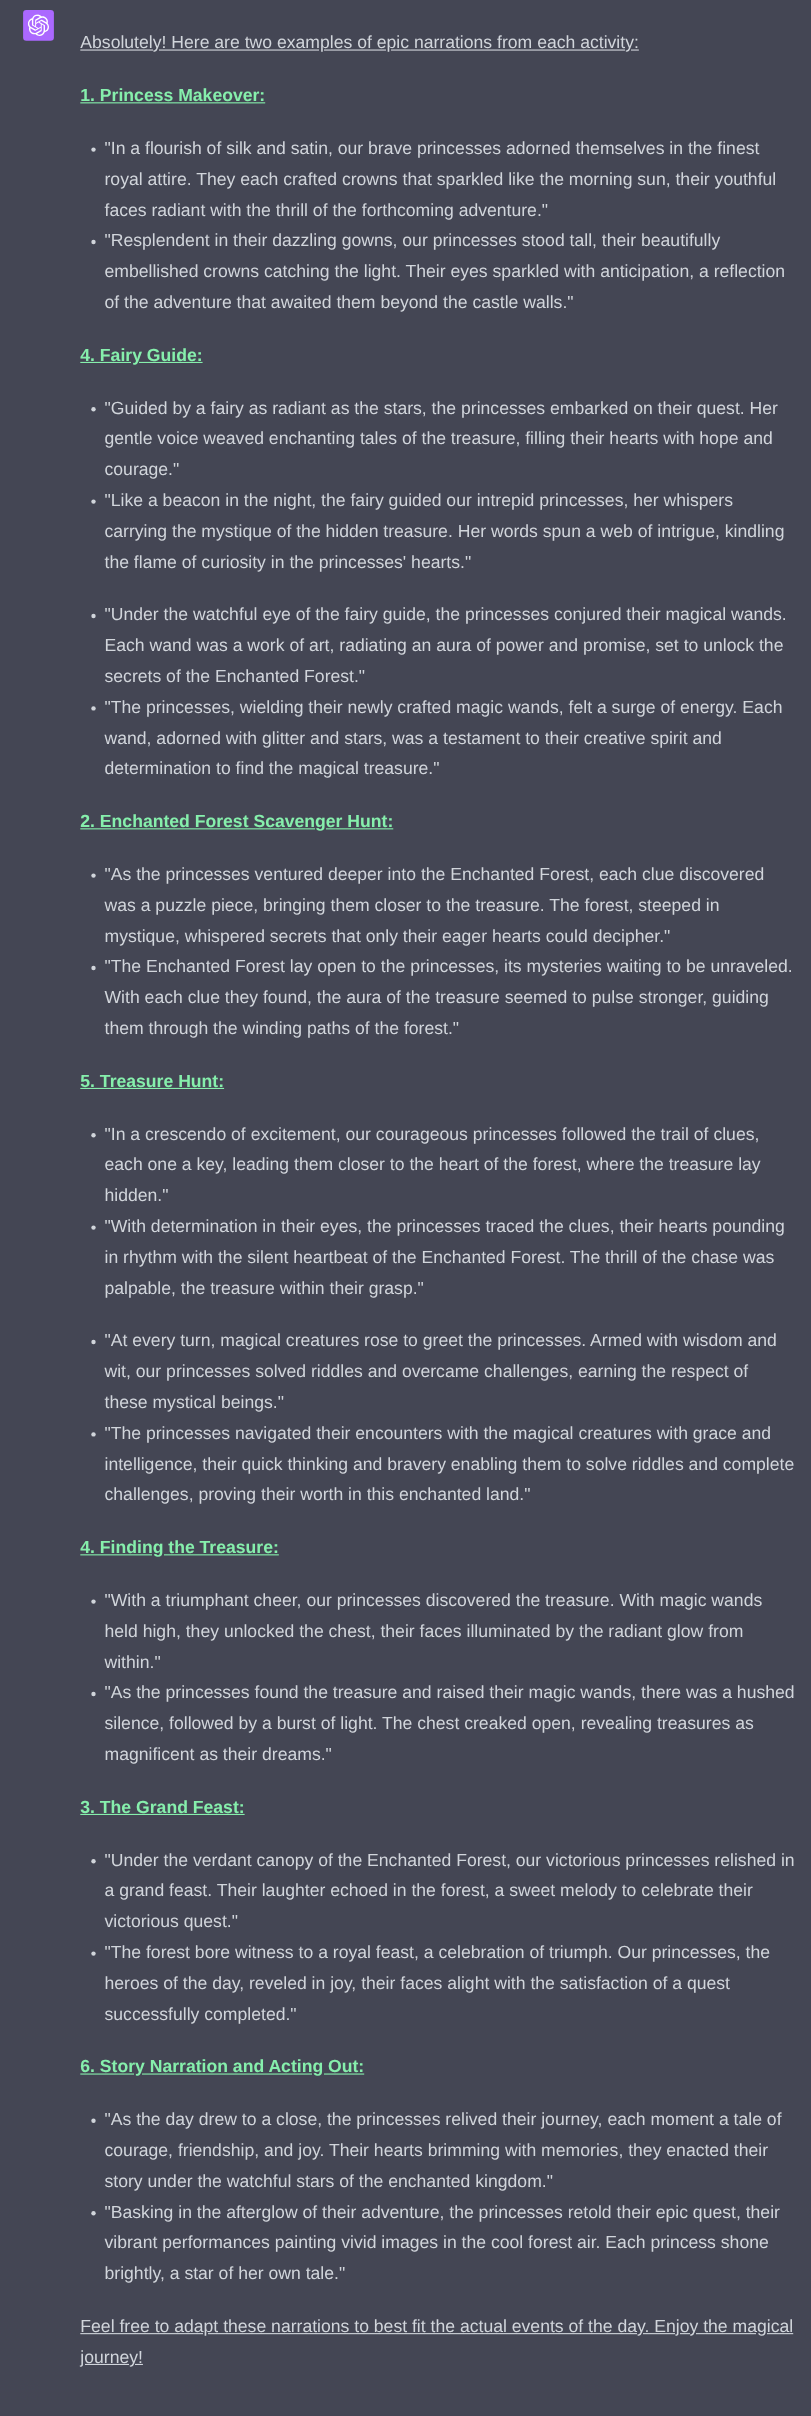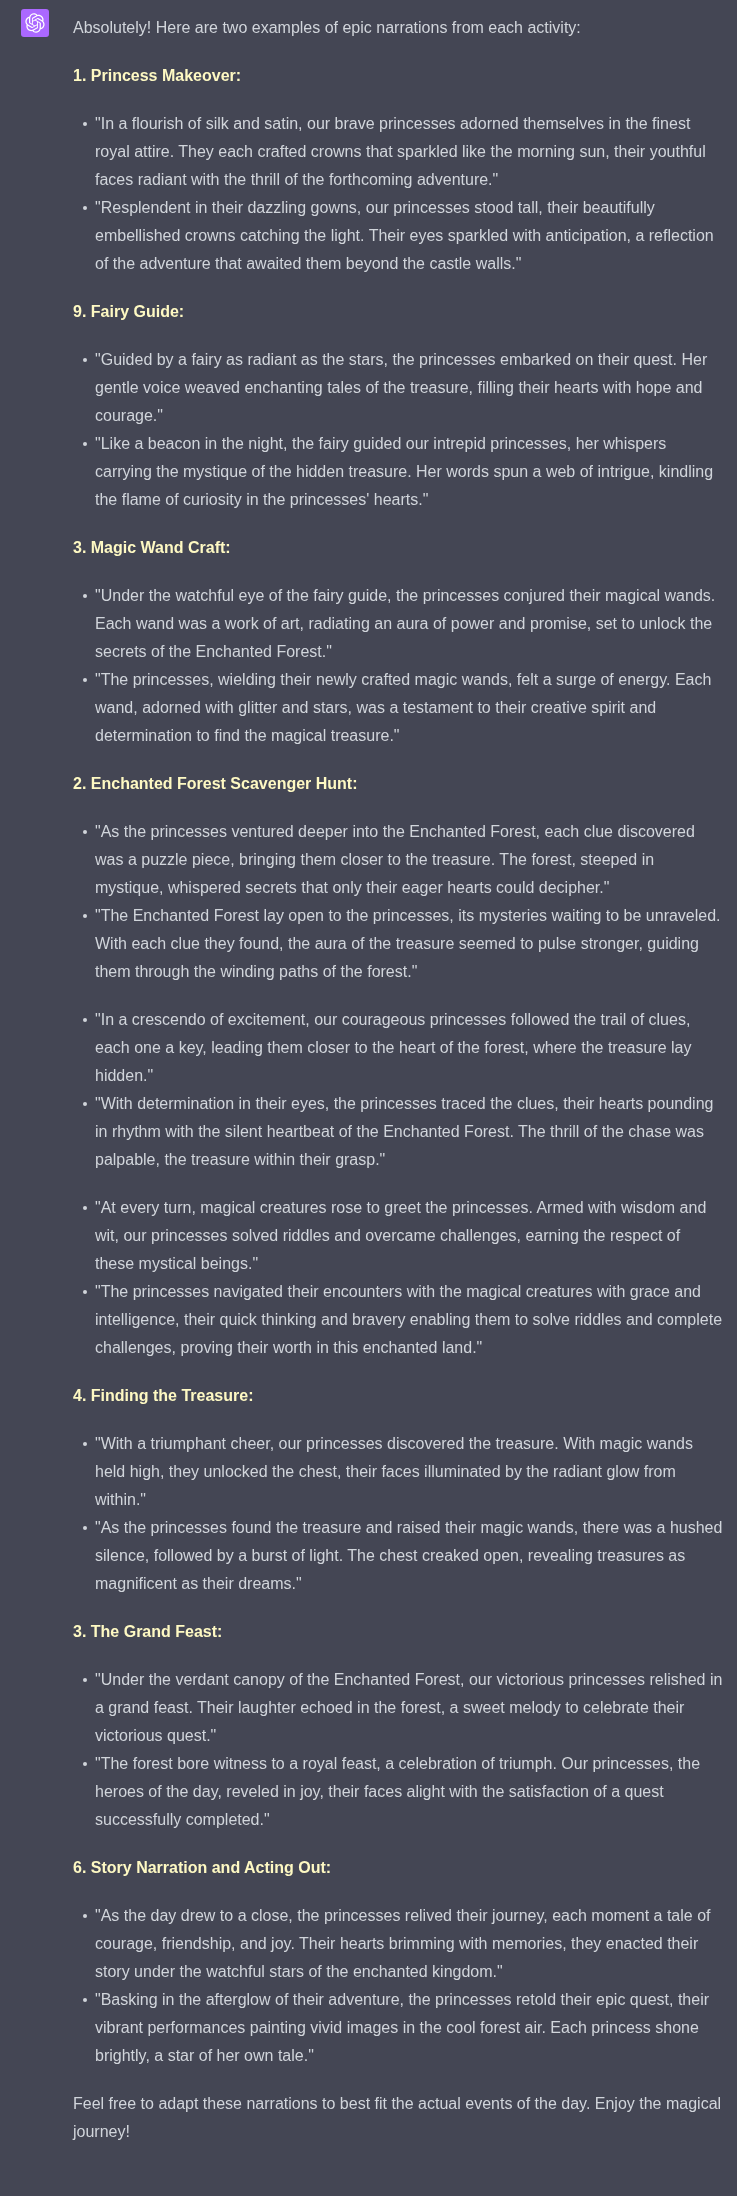--- a/index.html
+++ b/index.html
@@ -28,24 +28,24 @@
     justify-content: center;
   }
   .avatar svg { width: 20px; height: 20px; display: block; }
   .content {
     width: 650px;
     font-size: 16px;
     line-height: 28px;
     color: #d1d5db;
     padding-top: 1px;
   }
-  .content p { margin: 4px 0 20px 0; }
+  .content p { margin: 16px 0 20px 0; text-decoration: underline; }
   .section-title {
     font-weight: bold;
-    color: #fef9c3;
+    color: #86efac;
     margin: 0 0 20px 0;
   }
   ul.bullets {
     list-style: none;
     margin: 0 0 20px 0;
     padding: 0;
   }
   ul.bullets li {
     position: relative;
     padding-left: 22px;
@@ -77,47 +77,47 @@
   <section class="section">
     <p class="section-title">1. Princess Makeover:</p>
     <ul class="bullets">
   <li><span class="dot"></span><span class="bullet-text">"In a flourish of silk and satin, our brave princesses adorned themselves in the finest royal attire. They each crafted crowns that sparkled like the morning sun, their youthful faces radiant with the thrill of the forthcoming adventure."</span></li>
 
   <li><span class="dot"></span><span class="bullet-text">"Resplendent in their dazzling gowns, our princesses stood tall, their beautifully embellished crowns catching the light. Their eyes sparkled with anticipation, a reflection of the adventure that awaited them beyond the castle walls."</span></li>
 </ul>
   </section>
 
   <section class="section">
-    <p class="section-title">9. Fairy Guide:</p>
+    <p class="section-title">4. Fairy Guide:</p>
     <ul class="bullets">
   <li><span class="dot"></span><span class="bullet-text">"Guided by a fairy as radiant as the stars, the princesses embarked on their quest. Her gentle voice weaved enchanting tales of the treasure, filling their hearts with hope and courage."</span></li>
 
   <li><span class="dot"></span><span class="bullet-text">"Like a beacon in the night, the fairy guided our intrepid princesses, her whispers carrying the mystique of the hidden treasure. Her words spun a web of intrigue, kindling the flame of curiosity in the princesses' hearts."</span></li>
 </ul>
   </section>
 
   <section class="section">
-    <p class="section-title">3. Magic Wand Craft:</p>
     <ul class="bullets">
   <li><span class="dot"></span><span class="bullet-text">"Under the watchful eye of the fairy guide, the princesses conjured their magical wands. Each wand was a work of art, radiating an aura of power and promise, set to unlock the secrets of the Enchanted Forest."</span></li>
 
   <li><span class="dot"></span><span class="bullet-text">"The princesses, wielding their newly crafted magic wands, felt a surge of energy. Each wand, adorned with glitter and stars, was a testament to their creative spirit and determination to find the magical treasure."</span></li>
 </ul>
   </section>
 
   <section class="section">
     <p class="section-title">2. Enchanted Forest Scavenger Hunt:</p>
     <ul class="bullets">
   <li><span class="dot"></span><span class="bullet-text">"As the princesses ventured deeper into the Enchanted Forest, each clue discovered was a puzzle piece, bringing them closer to the treasure. The forest, steeped in mystique, whispered secrets that only their eager hearts could decipher."</span></li>
 
   <li><span class="dot"></span><span class="bullet-text">"The Enchanted Forest lay open to the princesses, its mysteries waiting to be unraveled. With each clue they found, the aura of the treasure seemed to pulse stronger, guiding them through the winding paths of the forest."</span></li>
 </ul>
   </section>
 
   <section class="section">
+    <p class="section-title">5. Treasure Hunt:</p>
     <ul class="bullets">
   <li><span class="dot"></span><span class="bullet-text">"In a crescendo of excitement, our courageous princesses followed the trail of clues, each one a key, leading them closer to the heart of the forest, where the treasure lay hidden."</span></li>
 
   <li><span class="dot"></span><span class="bullet-text">"With determination in their eyes, the princesses traced the clues, their hearts pounding in rhythm with the silent heartbeat of the Enchanted Forest. The thrill of the chase was palpable, the treasure within their grasp."</span></li>
 </ul>
   </section>
 
   <section class="section">
     <ul class="bullets">
   <li><span class="dot"></span><span class="bullet-text">"At every turn, magical creatures rose to greet the princesses. Armed with wisdom and wit, our princesses solved riddles and overcame challenges, earning the respect of these mystical beings."</span></li>

